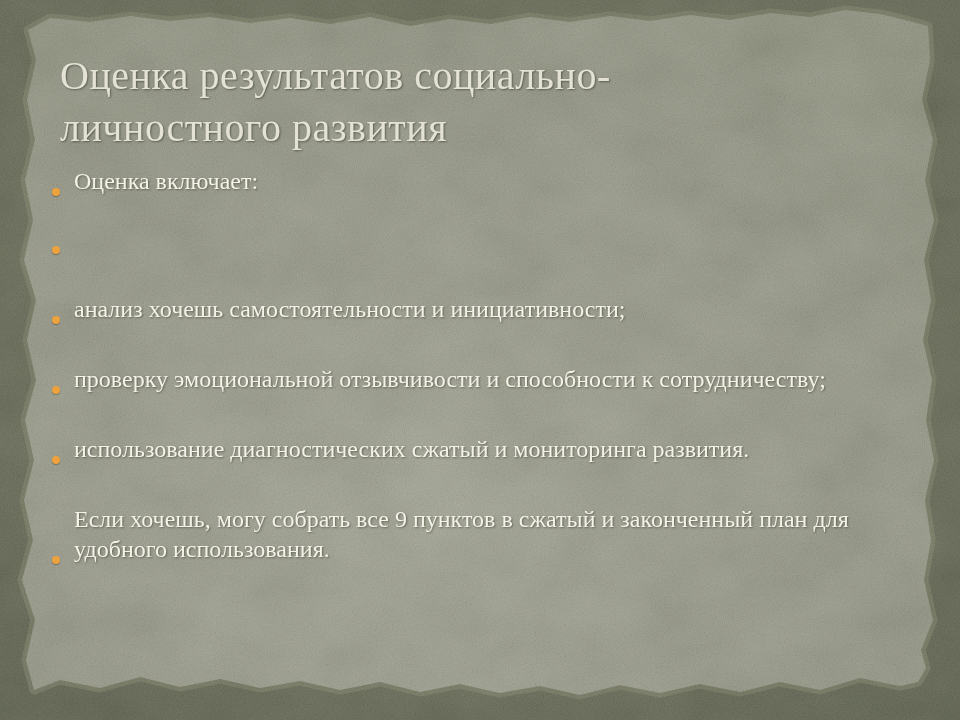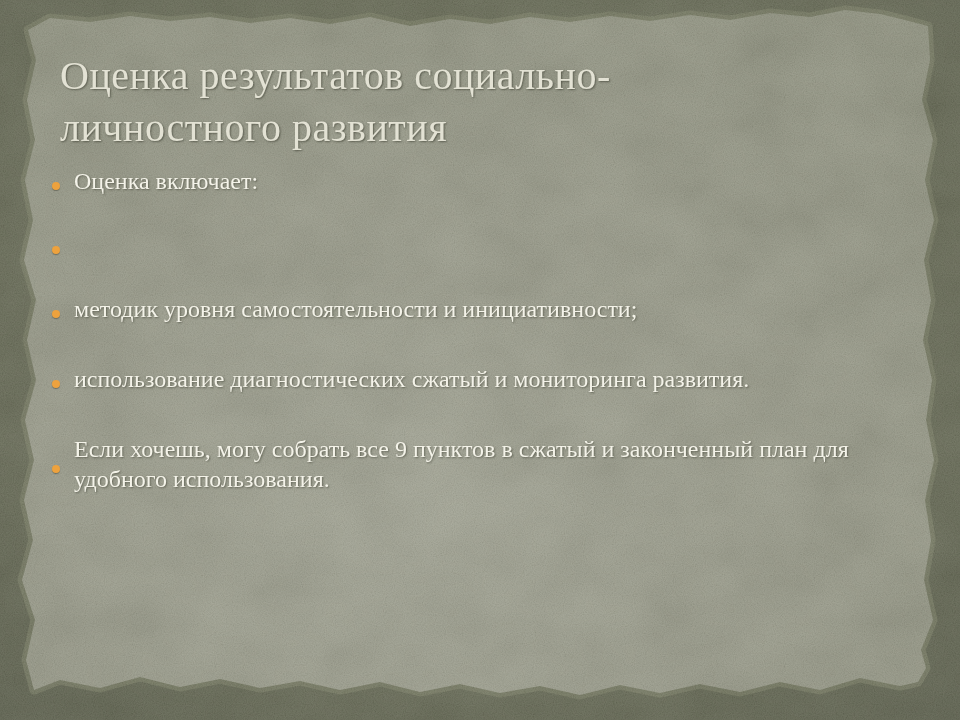--- a/index.html
+++ b/index.html
@@ -42,21 +42,21 @@
     position: absolute;
     top: 166px;
     left: 52px;
     width: 860px;
     margin: 0;
     padding: 0;
     list-style: none;
   }
   ul.bullets li {
     display: flex;
-    align-items: center;
+    align-items: flex-end;
     gap: 14px;
     margin: 0 0 40px 0;
     font-size: 24px;
     line-height: 30px;
     color: var(--body-color, #f4f3e9);
     text-shadow: 1px 1px 2px rgba(45, 48, 34, 0.5);
   }
   ul.bullets li.final-gap {
   }
   .dot {
@@ -116,21 +116,25 @@
     <ul class="bullets">
         <li>
           <span class="dot"></span>
           <span class="bullet-text">Оценка включает:</span>
         </li>
         <li>
           <span class="dot"></span>
         </li>
         <li>
           <span class="dot"></span>
-          <span class="bullet-text">методик уровня самостоятельности и инициативности;</span>
+          <span class="bullet-text">анализ хочешь самостоятельности и инициативности;</span>
+        </li>
+        <li>
+          <span class="dot"></span>
+          <span class="bullet-text">проверку эмоциональной отзывчивости и способности к сотрудничеству;</span>
         </li>
         <li>
           <span class="dot"></span>
           <span class="bullet-text">использование диагностических сжатый и мониторинга развития.</span>
         </li>
         <li class="final-gap">
           <span class="dot"></span>
           <span class="bullet-text">Если хочешь, могу собрать все 9 пунктов в сжатый и законченный план для удобного использования.</span>
         </li>
       </ul>

